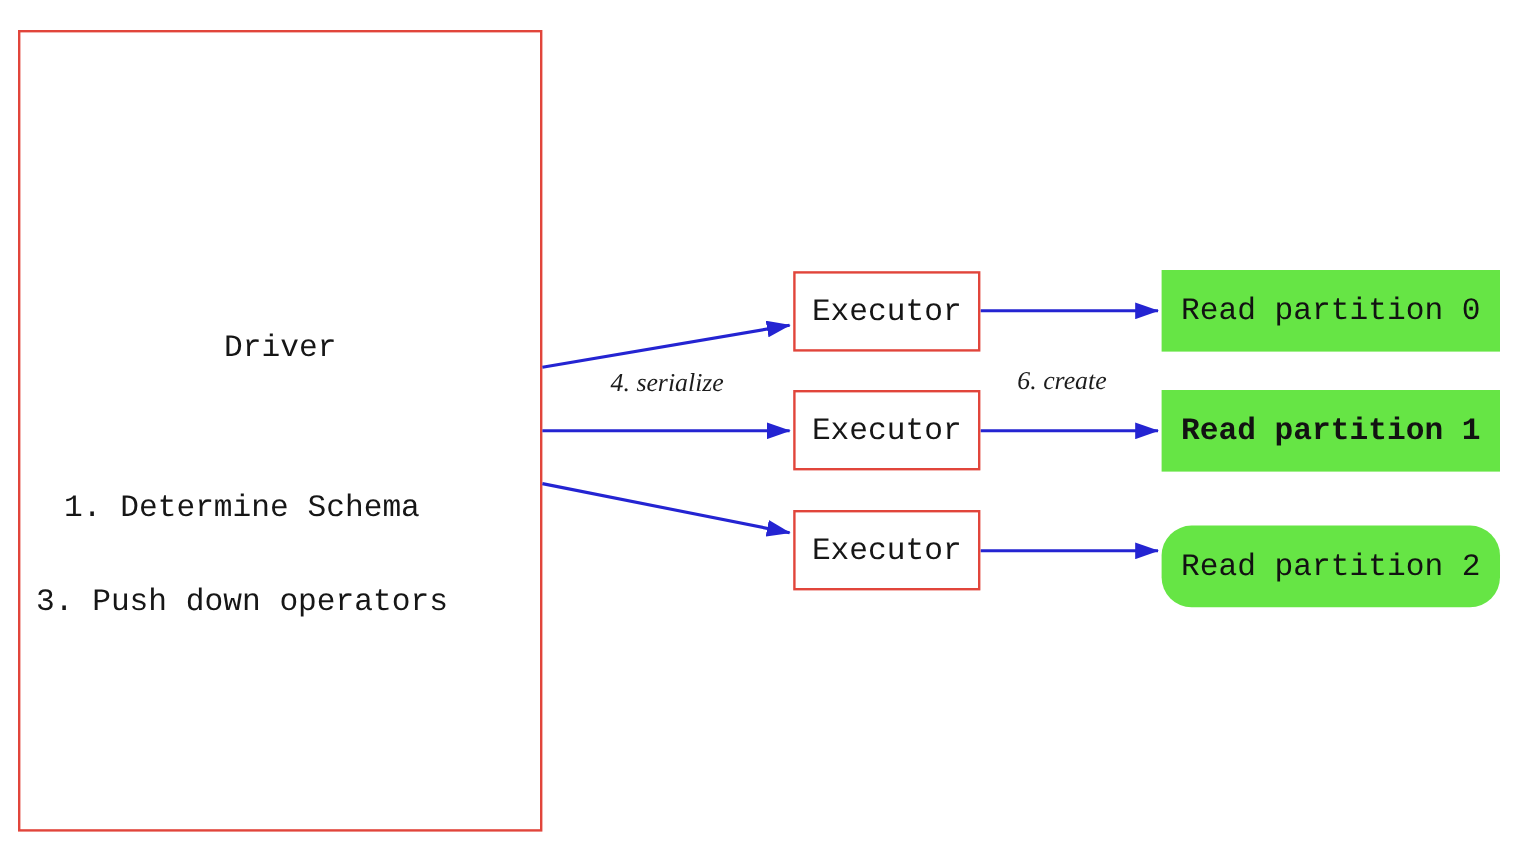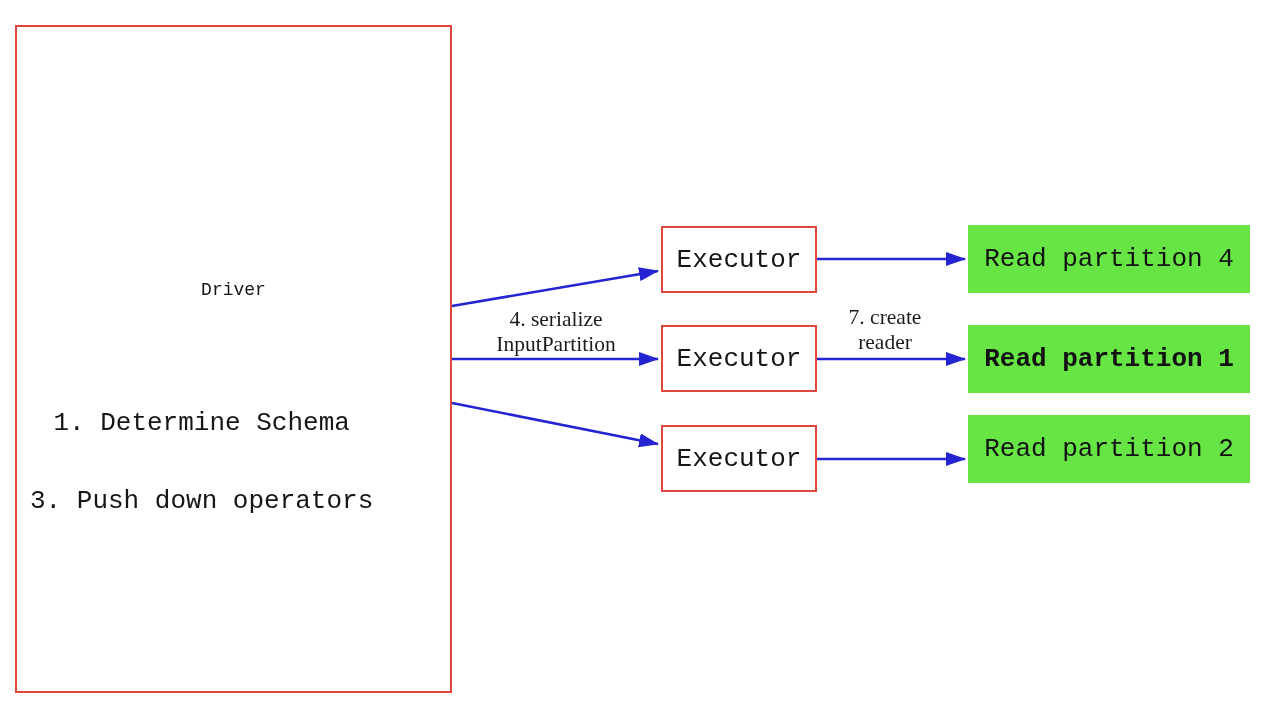--- a/index.html
+++ b/index.html
@@ -20,21 +20,21 @@
   .abs{position:absolute;}
   .driver-box{
     left:15px;top:25px;width:437px;height:668px;
     border:2px solid var(--red);
     box-sizing:border-box;
     background:#ffffff;
   }
   .driver-title{
     left:15px;top:277px;width:437px;
     text-align:center;
-    font-size:18px;line-height:26px;
+    font-size:26px;line-height:26px;
     white-space:pre;
   }
   .driver-steps{
     left:30px;top:360px;
     font-size:26px;line-height:25.7px;
     white-space:pre;
     text-align:center;
   }
   .node{
     box-sizing:border-box;
@@ -50,26 +50,27 @@
   .exec-0{top:226px;}
   .exec-1{top:325px;}
   .exec-2{top:425px;}
   .partition{
     left:968px;width:282px;height:68px;
     background:var(--green);
     color:#121212;
   }
   .part-0{top:225px;}
   .part-1{top:325px;font-weight:bold;}
-  .part-2{top:415px;}
+  .part-2{top:438px;border-radius:25px;}
   .edge-label{
     font-family:"Liberation Serif","DejaVu Serif",serif;
     font-size:21.5px;line-height:25px;
     text-align:center;
     color:#1c1c1c;
+    font-style:italic;
   }
   .label-serialize{left:448px;top:307px;width:216px;}
   .label-reader{left:810px;top:305px;width:150px;}
   svg.arrows{left:0;top:0;pointer-events:none;}
   svg.arrows line{stroke:var(--blue);stroke-width:2.6;}
   svg.arrows .head{fill:var(--blue);}
 </style>
 </head>
 <body>
 
@@ -100,31 +101,29 @@
     <span>Executor</span>
   </div>
   <div class="abs node executor exec-1">
     <span>Executor</span>
   </div>
   <div class="abs node executor exec-2">
     <span>Executor</span>
   </div>
 
   <div class="abs node partition part-0">
-    <span>Read partition 4</span>
+    <span>Read partition 0</span>
   </div>
   <div class="abs node partition part-1">
     <span>Read partition 1</span>
   </div>
   <div class="abs node partition part-2">
     <span>Read partition 2</span>
   </div>
 
   <div class="abs edge-label label-serialize">
     <div>4. serialize</div>
-    <div>InputPartition</div>
   </div>
   <div class="abs edge-label label-reader">
-    <div>7. create</div>
-    <div>reader</div>
+    <div>6. create</div>
   </div>
 
 </div>
 
 </body></html>

